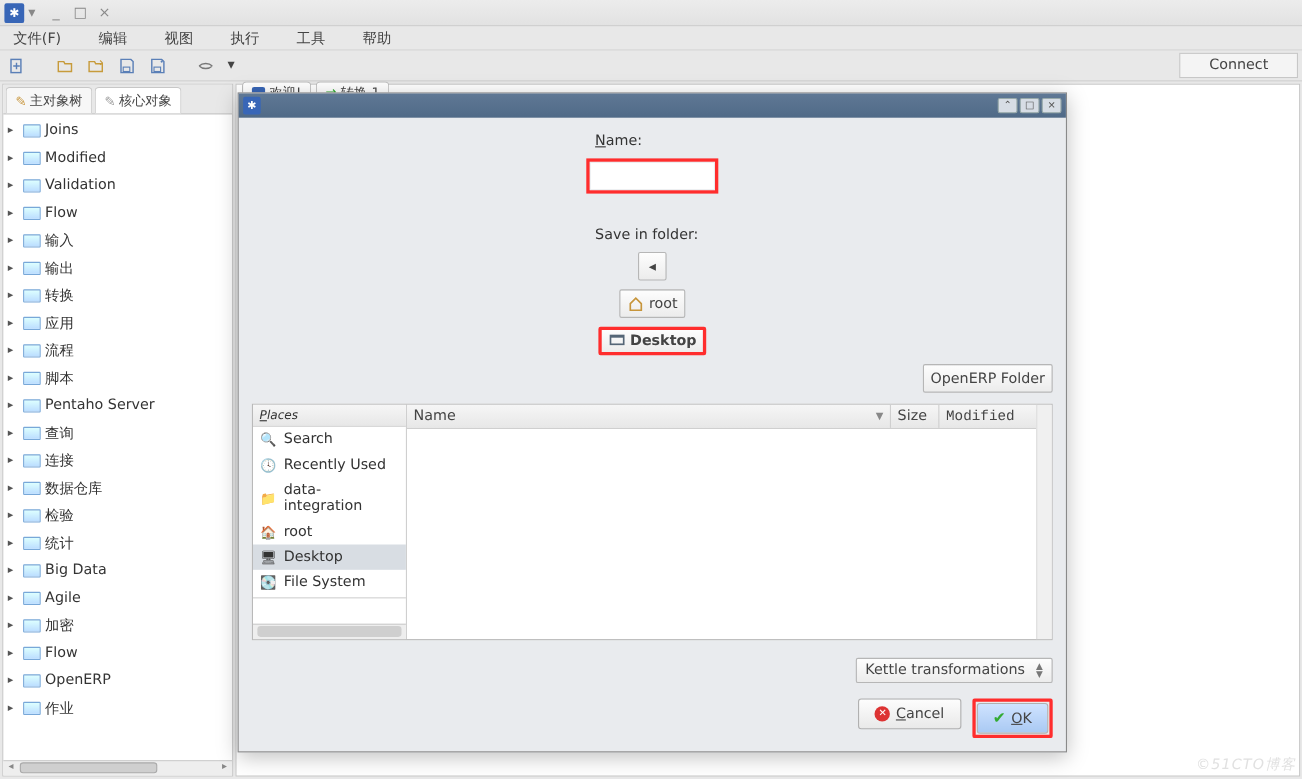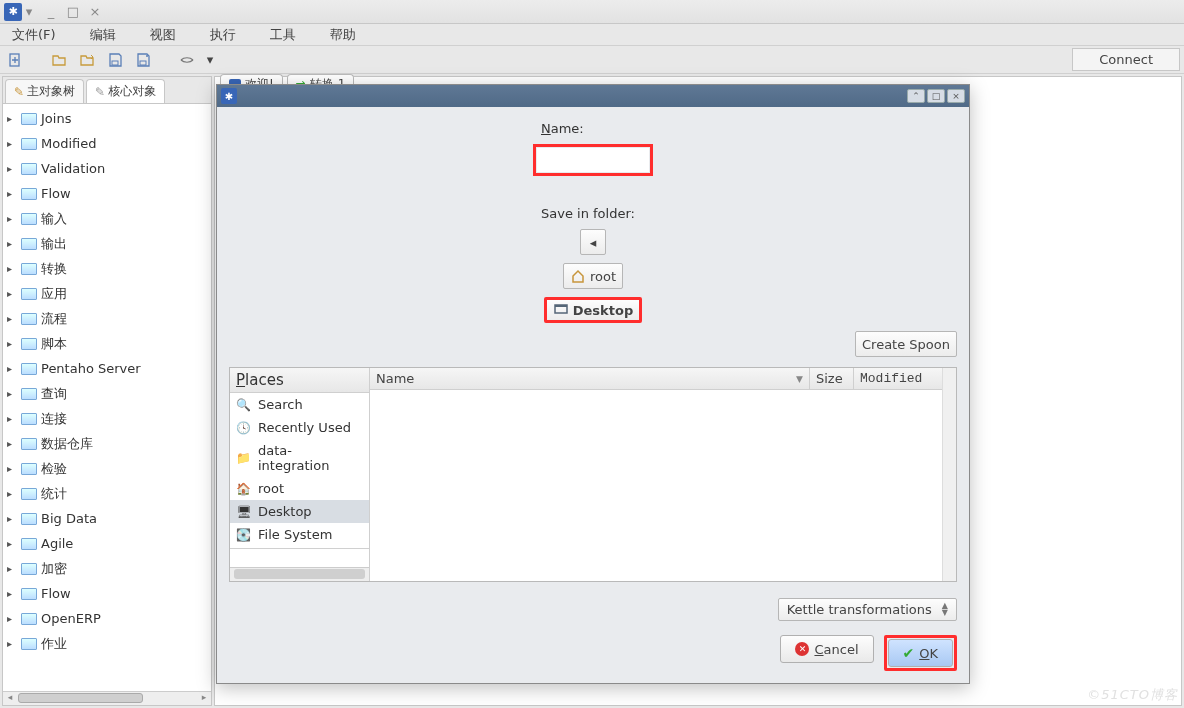--- a/index.html
+++ b/index.html
@@ -55,21 +55,21 @@
   .name-box{border:3px solid #ff2d2d;padding:1px;}
   .name-input{width:610px;height:24px;border:1px solid #5a7fb7;background:#fff;padding:0 6px;font-size:13px;color:#222;outline:none;}
   .name-input-outer{flex:1;}
   .path-btn{height:26px;border:1px solid #b6b6b6;background:linear-gradient(#fdfdfd,#ececec);display:flex;align-items:center;padding:0 6px;gap:4px;cursor:pointer;border-radius:2px;font-size:13px;}
   .path-btn.nav{width:26px;justify-content:center;padding:0;}
   .desktop-hl{border:3px solid #ff2d2d !important;font-weight:bold;}
   .create-folder{margin-left:auto;}
 
   .browser{flex:1;display:flex;border:1px solid #b9b9b9;background:#fff;min-height:0;}
   .places{width:140px;border-right:1px solid #cfcfcf;display:flex;flex-direction:column;}
-  .places-head,.name-head{background:linear-gradient(#f6f6f6,#e7e7e7);border-bottom:1px solid #cfcfcf;padding:3px 6px;font-size:15px;color:#333;}
+  .places-head,.name-head{background:linear-gradient(#f6f6f6,#e7e7e7);border-bottom:1px solid #cfcfcf;padding:3px 6px;font-size:11px;color:#333;font-style:italic;}
   .place-item{display:flex;align-items:center;gap:6px;padding:4px 6px;font-size:13px;color:#333;cursor:pointer;}
   .place-item.sel{background:#d8dde3;}
   .place-item .picon{width:16px;height:14px;display:flex;align-items:center;justify-content:center;font-size:12px;}
   .places-scroll{margin-top:auto;height:14px;background:#eee;border-top:1px solid #ccc;}
   .places-scroll .pthumb{background:#cfcfcf;height:10px;margin:1px 4px;border-radius:3px;}
   .place-divider{height:1px;background:#d0d0d0;margin:2px 0;}
 
   .filelist{flex:1;display:flex;flex-direction:column;}
   .fl-head{display:flex;background:linear-gradient(#f6f6f6,#e7e7e7);border-bottom:1px solid #cfcfcf;font-size:13px;}
   .fl-head .col{padding:3px 6px;border-right:1px solid #cfcfcf;}
@@ -330,21 +330,21 @@
           </svg>
         <span>root</span>
       </div>
       <div class="path-btn desktop-hl">
         <svg class="i" viewBox="0 0 16 16">
             <rect x="2" y="3" width="12" height="8" fill="none" stroke="#567" stroke-width="1.5"></rect>
             <rect x="2" y="3" width="12" height="2" fill="#567"></rect>
           </svg>
         <span>Desktop</span>
       </div>
-      <div class="path-btn create-folder">Create Spoon</div>
+      <div class="path-btn create-folder">OpenERP Folder</div>
     </div>
 
     <div class="browser">
       <div class="places">
         <div class="places-head"><u>P</u>laces</div>
         <div class="place-item">
             <span class="picon">🔍</span>
             <span>Search</span>
           </div>
         <div class="place-item">

